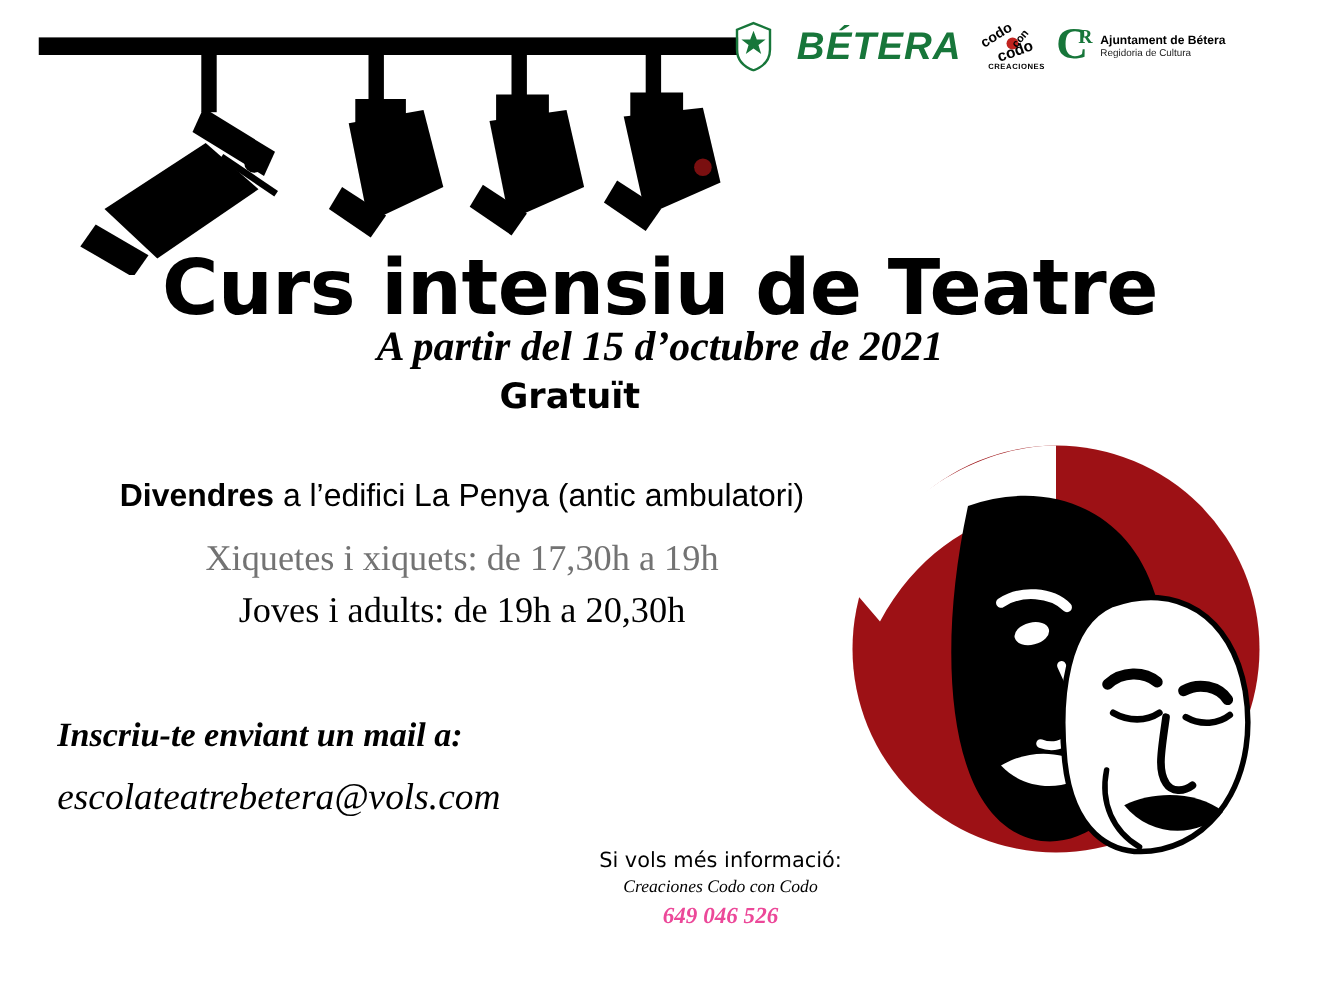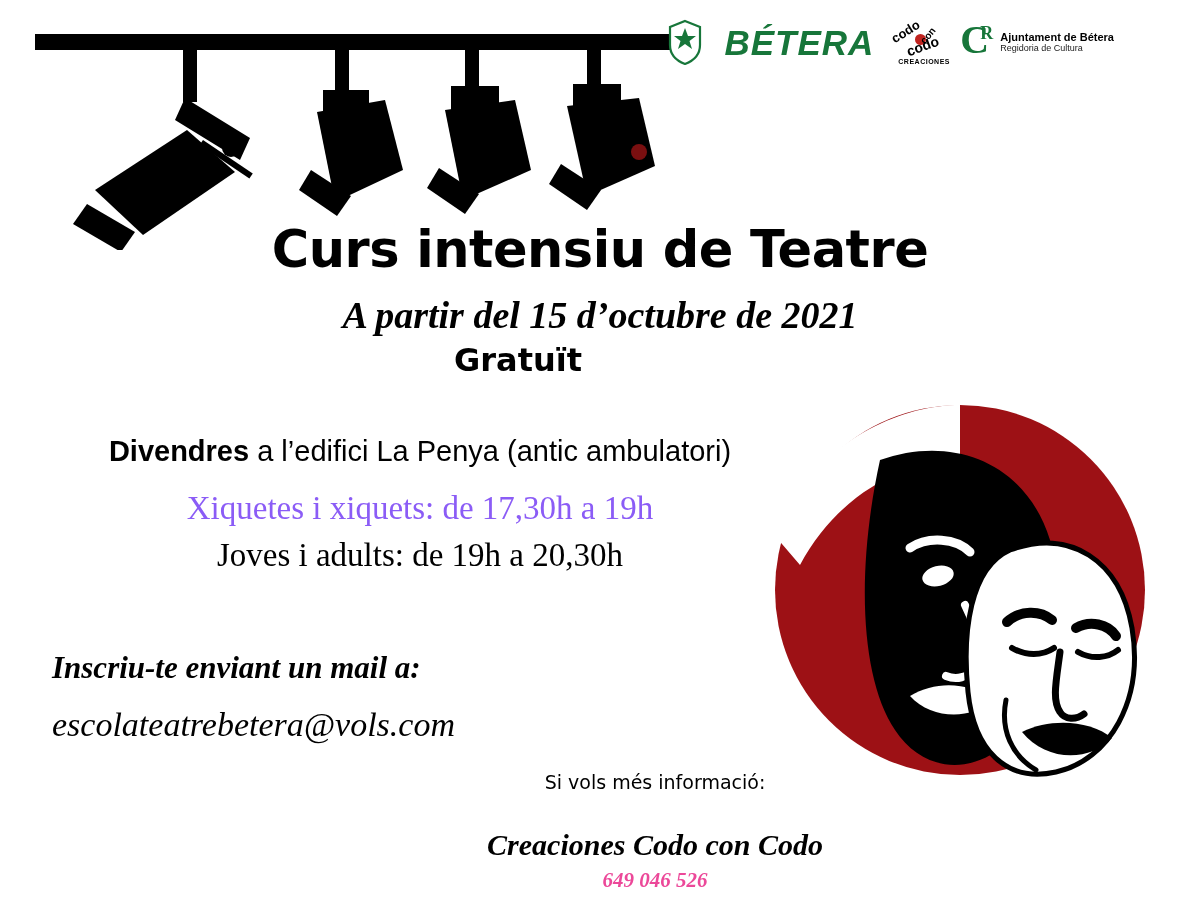--- a/index.html
+++ b/index.html
@@ -137,21 +137,21 @@
   .stage-lights svg { display: block; }
 
   
   .title-main {
     position: absolute;
     top: 220px;
     left: 0;
     width: 1200px;
     text-align: center;
     font-family: "DejaVu Sans", sans-serif;
-    font-size: 51px;
+    font-size: 70px;
     font-weight: bold;
     letter-spacing: -0.5px;
     color: #000;
   }
   .title-sub {
     position: absolute;
     top: 293px;
     left: 0;
     width: 1200px;
     text-align: center;
@@ -187,21 +187,21 @@
   }
   .line-place b { font-weight: bold; }
   .line-kids {
     position: absolute;
     top: 490px;
     left: 60px;
     width: 720px;
     text-align: center;
     font-family: "Liberation Serif", serif;
     font-size: 33px;
-    color: #8b5cf6;
+    color: #737373;
     white-space: nowrap;
   }
   .line-adults {
     position: absolute;
     top: 537px;
     left: 60px;
     width: 720px;
     text-align: center;
     font-family: "Liberation Serif", serif;
     font-size: 33px;
@@ -239,25 +239,24 @@
   }
   .footer-info {
     font-family: "DejaVu Sans", sans-serif;
     font-size: 19px;
     color: #000;
     line-height: 1.35;
   }
   .footer-name {
     font-family: "Liberation Serif", serif;
     font-style: italic;
-    font-weight: bold;
-    font-size: 30px;
+    font-weight: normal;
+    font-size: 16px;
     color: #000;
     line-height: 1.4;
-    margin-top: 28px;
   }
   .footer-phone {
     font-family: "Liberation Serif", serif;
     font-style: italic;
     font-weight: bold;
     font-size: 21px;
     color: #ec4899;
     line-height: 1.4;
   }
 

